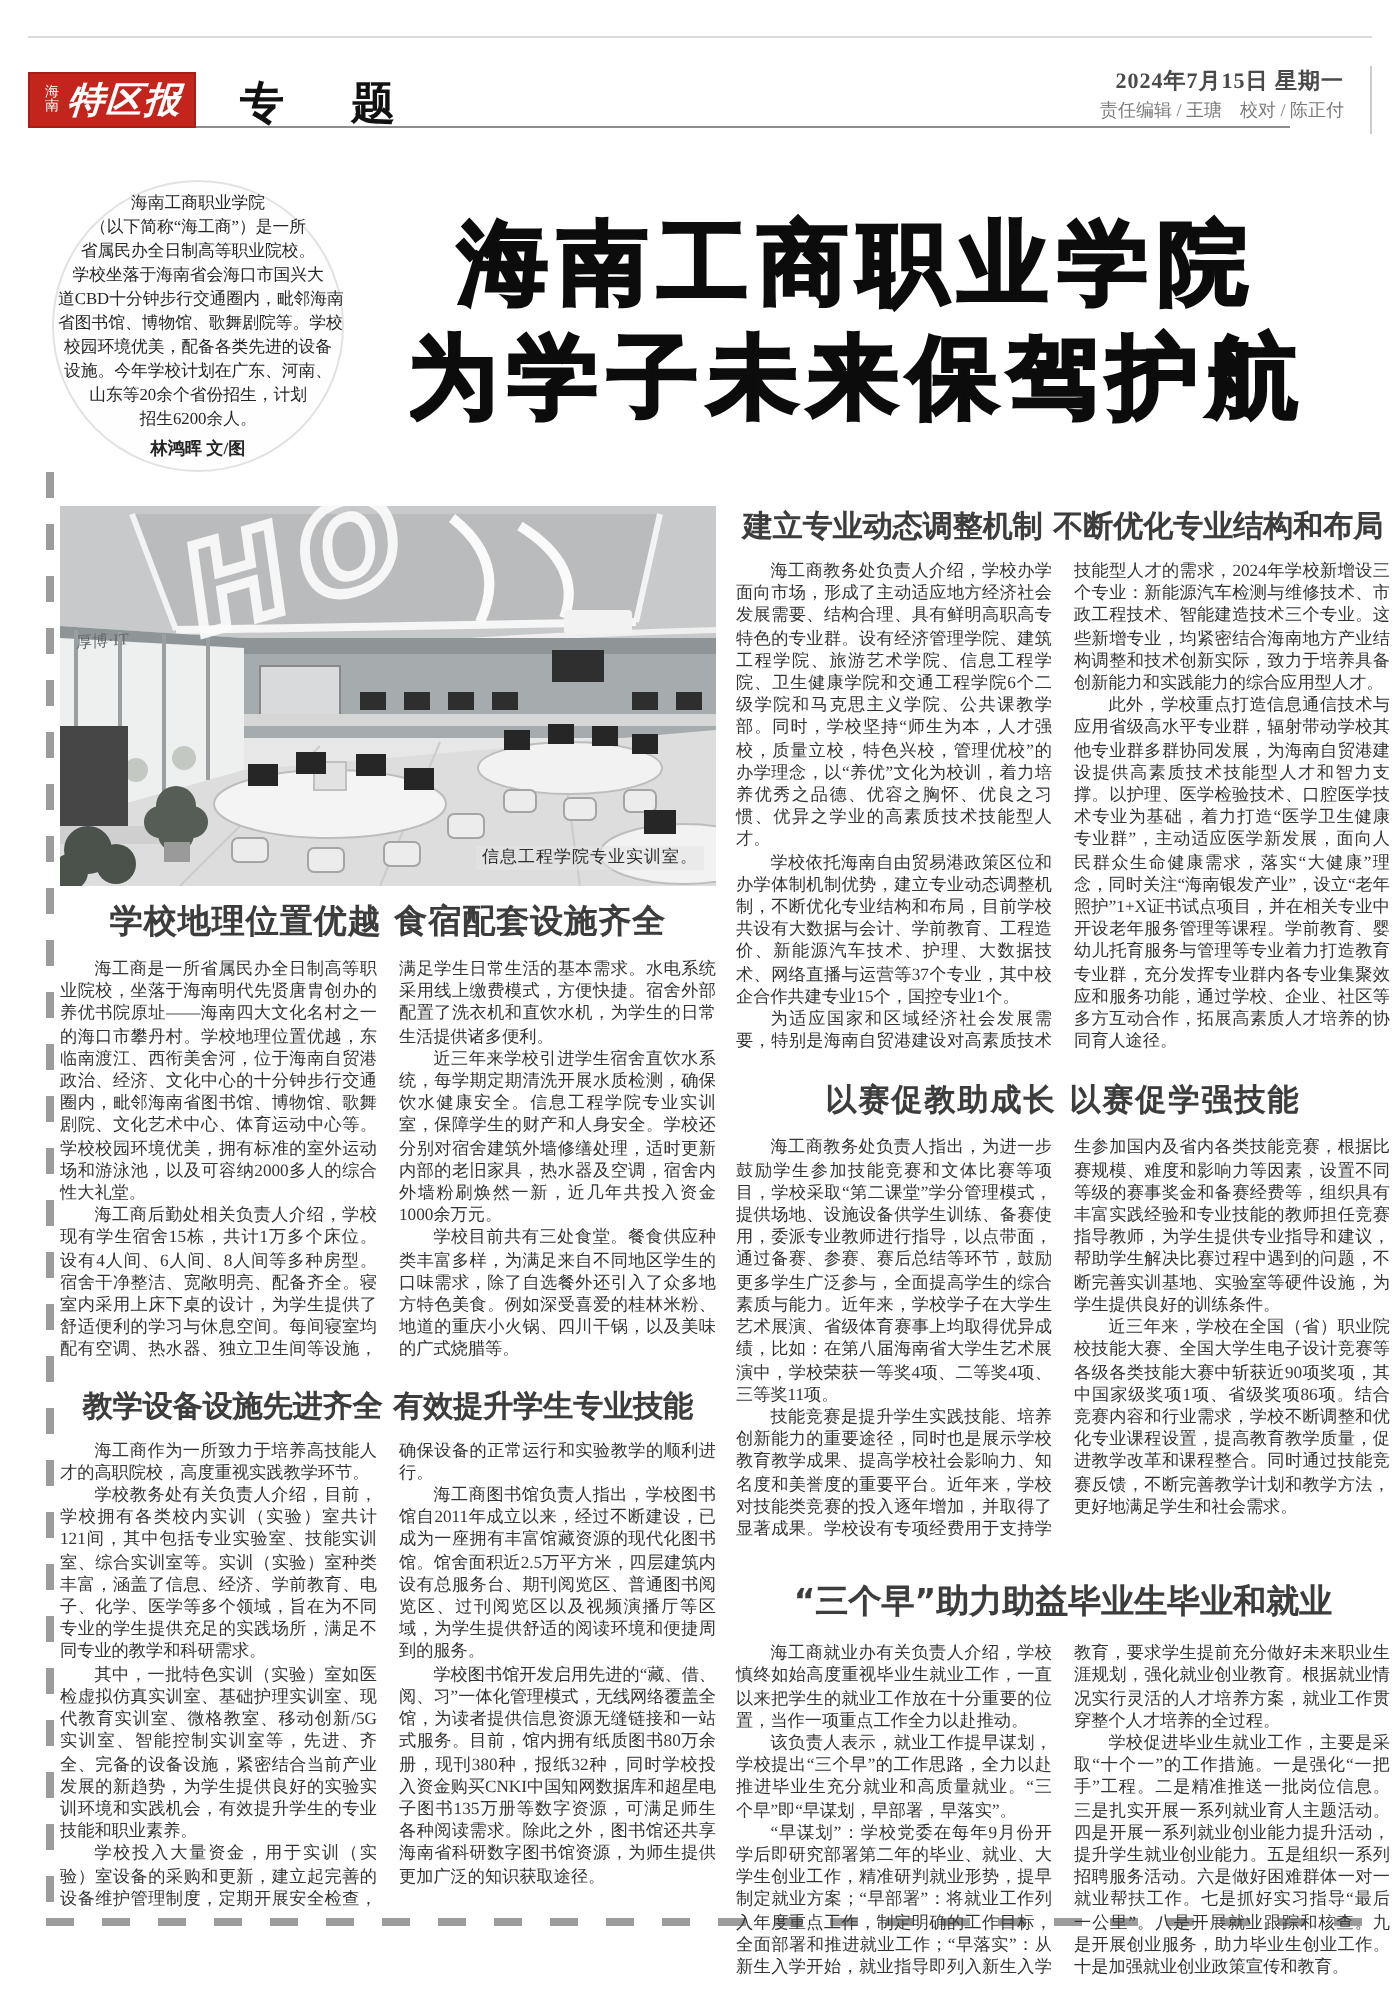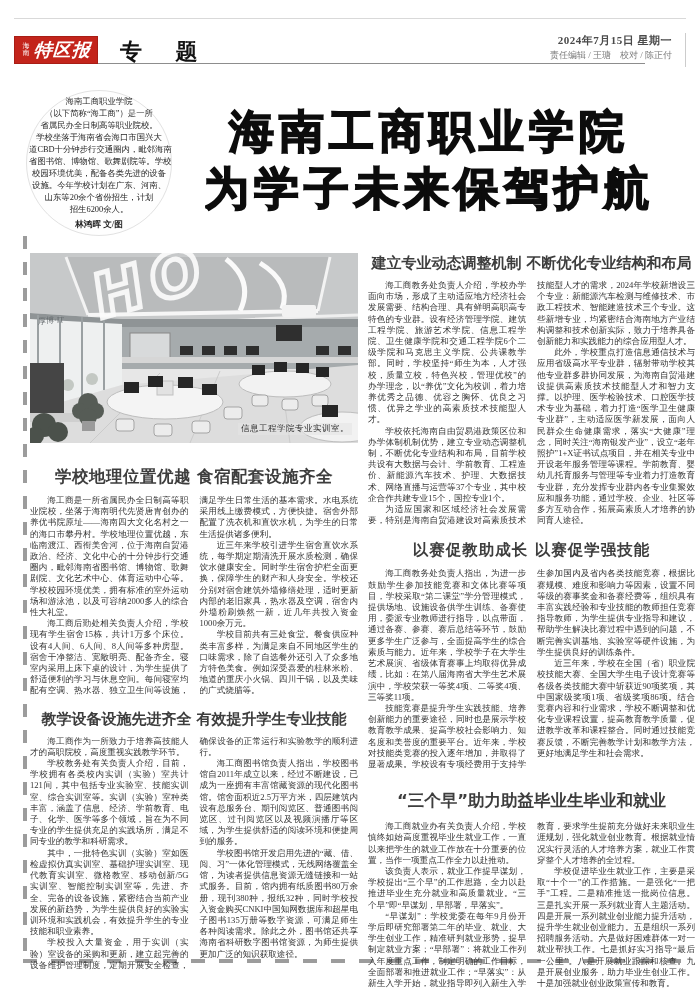--- a/index.html
+++ b/index.html
@@ -50,21 +50,21 @@
   }
   .intro-line { white-space:nowrap; }
   .intro-byline { font-weight:700; font-size:8.6px; margin-top:2px; }
   
   .col-left  { position:absolute; left:30px;  top:253px; width:328px; }
   .col-right { position:absolute; left:368px; top:252px; width:327px; }
   .section-head {
     text-align:center; font-family:"DejaVu Sans","Liberation Sans",sans-serif;
     font-weight:700; color:#3d3d3d; white-space:nowrap;
   }
-  .head-left1  { font-size:16.5px; margin:23px 0 7px; letter-spacing:0.5px; }
+  .head-left1  { font-size:16.5px; margin:7px 0 7px; letter-spacing:0.5px; }
   .head-left2  { font-size:15px;   margin:13px 0 7px; }
   .head-right1 { font-size:15px;   margin:2px 0 7px; }
   .head-right2 { font-size:15.5px; margin:14px 0 7px; letter-spacing:1px; }
   .head-right3 { font-size:16.5px; margin:20px 0 9px; }
   .body-text {
     column-count:2; column-gap:11px; text-align:justify; text-justify:inter-ideograph;
     font-size:8.6px; line-height:11.2px; color:#343434;
   }
   .body-text p { margin:0; text-indent:2em; }
   
@@ -235,21 +235,21 @@
       </svg>
       <span class="photo-letters">HO</span>
       <span class="photo-sign">厚博·IT</span>
       <span class="photo-caption">信息工程学院专业实训室。</span>
     </div>
 
     <div class="section-head head-left1">学校地理位置优越  食宿配套设施齐全</div>
     <div class="body-text">
         <p>海工商是一所省属民办全日制高等职业院校，坐落于海南明代先贤唐胄创办的养优书院原址——海南四大文化名村之一的海口市攀丹村。学校地理位置优越，东临南渡江、西衔美舍河，位于海南自贸港政治、经济、文化中心的十分钟步行交通圈内，毗邻海南省图书馆、博物馆、歌舞剧院、文化艺术中心、体育运动中心等。学校校园环境优美，拥有标准的室外运动场和游泳池，以及可容纳2000多人的综合性大礼堂。</p>
         <p>海工商后勤处相关负责人介绍，学校现有学生宿舍15栋，共计1万多个床位。设有4人间、6人间、8人间等多种房型。宿舍干净整洁、宽敞明亮、配备齐全。寝室内采用上床下桌的设计，为学生提供了舒适便利的学习与休息空间。每间寝室均配有空调、热水器、独立卫生间等设施，满足学生日常生活的基本需求。水电系统采用线上缴费模式，方便快捷。宿舍外部配置了洗衣机和直饮水机，为学生的日常生活提供诸多便利。</p>
-        <p>近三年来学校引进学生宿舍直饮水系统，每学期定期清洗开展水质检测，确保饮水健康安全。同时学生宿舍护栏全面更换，保障学生的财产和人身安全。学校还分别对宿舍建筑外墙修缮处理，适时更新内部的老旧家具，热水器及空调，宿舍内外墙粉刷焕然一新，近几年共投入资金1000余万元。</p>
+        <p>近三年来学校引进学生宿舍直饮水系统，每学期定期清洗开展水质检测，确保饮水健康安全。信息工程学院专业实训室，保障学生的财产和人身安全。学校还分别对宿舍建筑外墙修缮处理，适时更新内部的老旧家具，热水器及空调，宿舍内外墙粉刷焕然一新，近几年共投入资金1000余万元。</p>
         <p>学校目前共有三处食堂。餐食供应种类丰富多样，为满足来自不同地区学生的口味需求，除了自选餐外还引入了众多地方特色美食。例如深受喜爱的桂林米粉、地道的重庆小火锅、四川干锅，以及美味的广式烧腊等。</p>
       </div>
 
     <div class="section-head head-left2">教学设备设施先进齐全  有效提升学生专业技能</div>
     <div class="body-text">
         <p>海工商作为一所致力于培养高技能人才的高职院校，高度重视实践教学环节。</p>
         <p>学校教务处有关负责人介绍，目前，学校拥有各类校内实训（实验）室共计121间，其中包括专业实验室、技能实训室、综合实训室等。实训（实验）室种类丰富，涵盖了信息、经济、学前教育、电子、化学、医学等多个领域，旨在为不同专业的学生提供充足的实践场所，满足不同专业的教学和科研需求。</p>
         <p>其中，一批特色实训（实验）室如医检虚拟仿真实训室、基础护理实训室、现代教育实训室、微格教室、移动创新/5G实训室、智能控制实训室等，先进、齐全、完备的设备设施，紧密结合当前产业发展的新趋势，为学生提供良好的实验实训环境和实践机会，有效提升学生的专业技能和职业素养。</p>
         <p>学校投入大量资金，用于实训（实验）室设备的采购和更新，建立起完善的设备维护管理制度，定期开展安全检查，确保设备的正常运行和实验教学的顺利进行。</p>
         <p>海工商图书馆负责人指出，学校图书馆自2011年成立以来，经过不断建设，已成为一座拥有丰富馆藏资源的现代化图书馆。馆舍面积近2.5万平方米，四层建筑内设有总服务台、期刊阅览区、普通图书阅览区、过刊阅览区以及视频演播厅等区域，为学生提供舒适的阅读环境和便捷周到的服务。</p>

